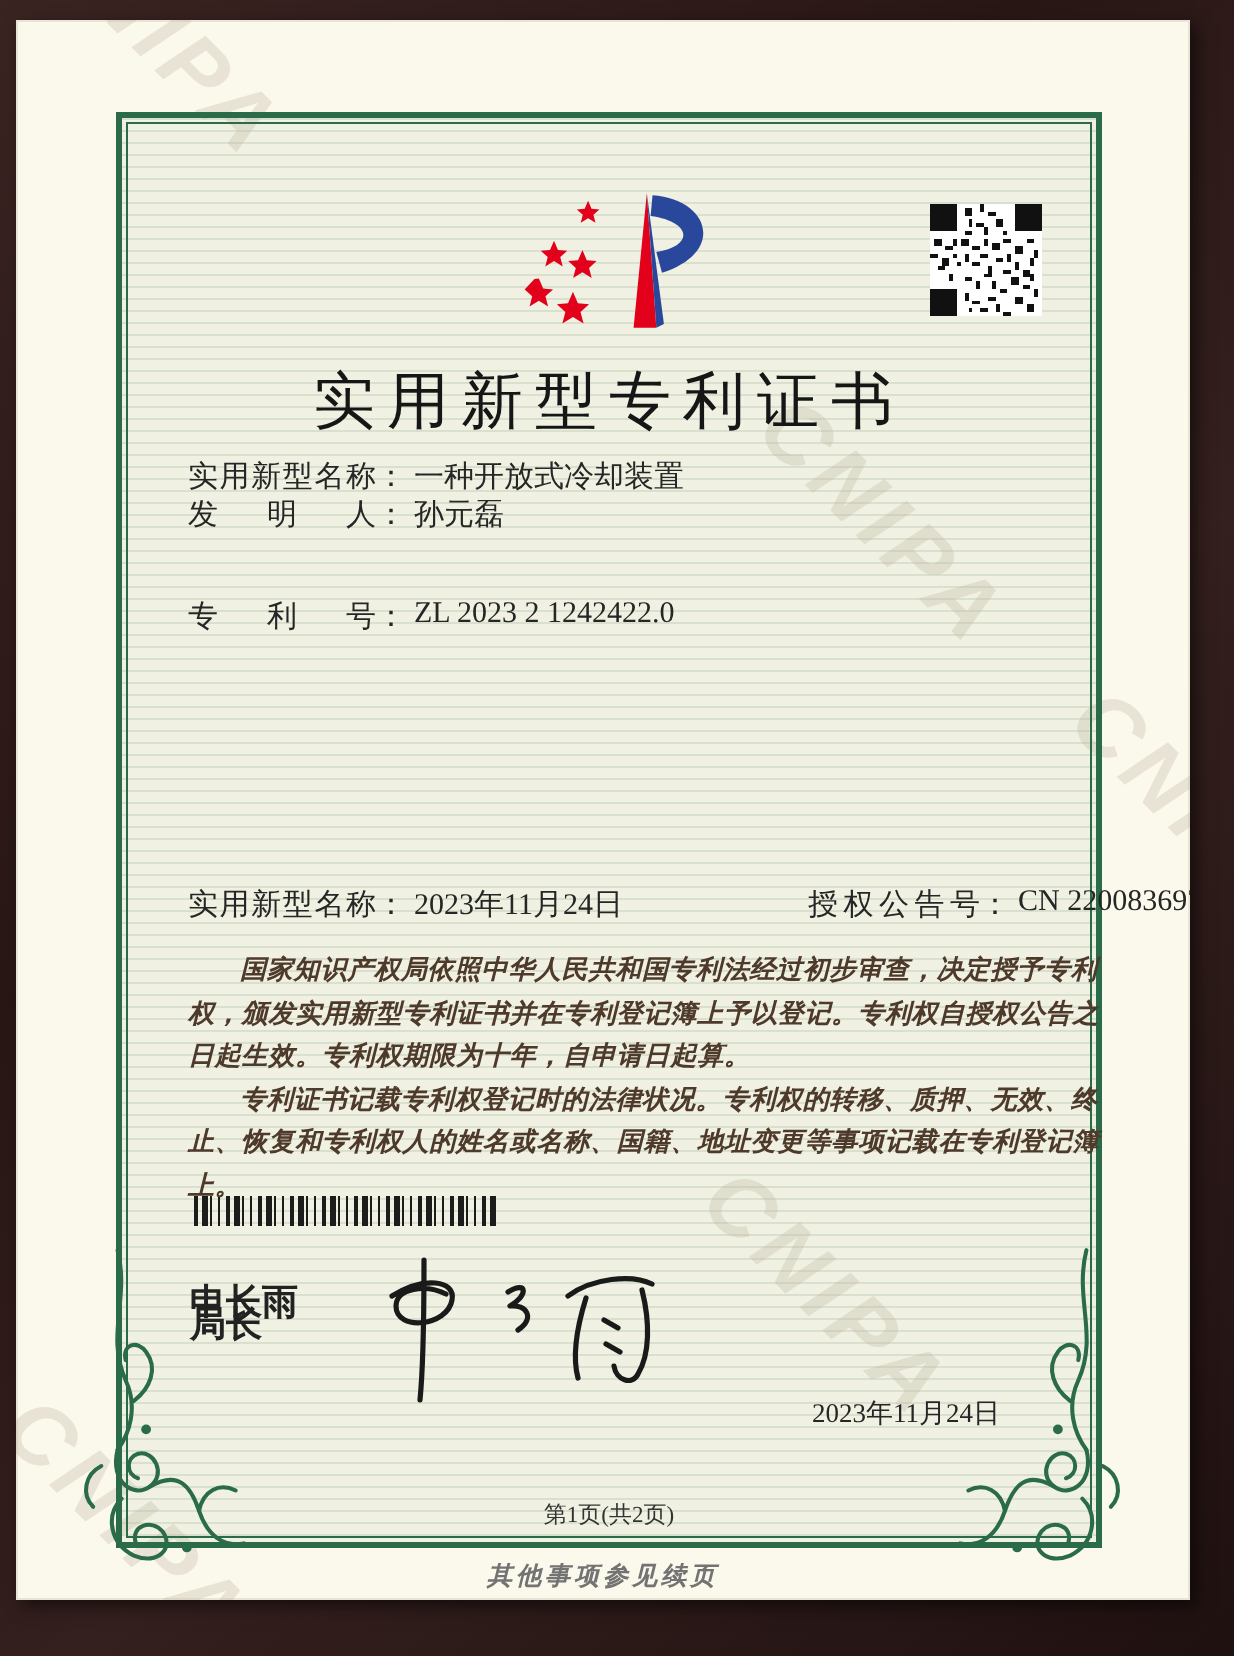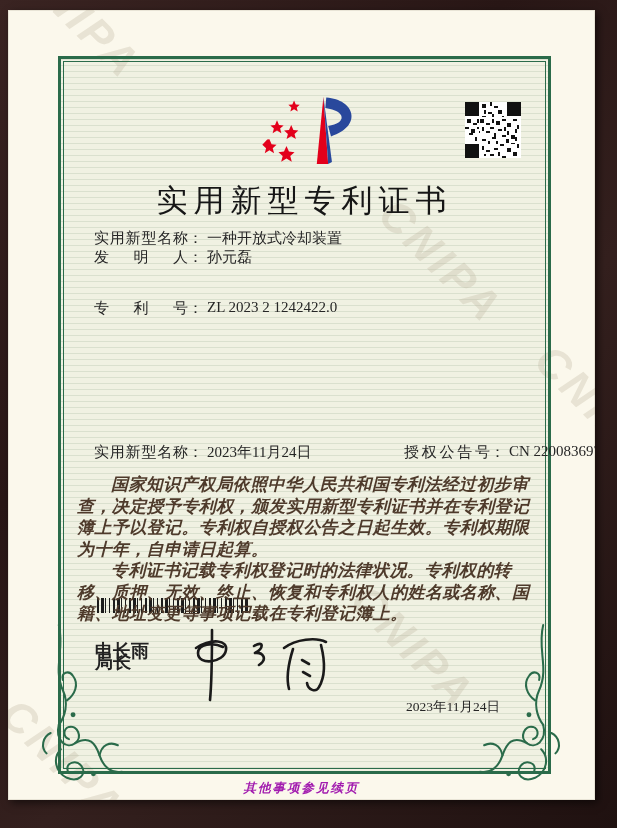--- a/index.html
+++ b/index.html
@@ -42,41 +42,41 @@
   }
   .fieldrow{position:absolute;left:86px;font-size:15px;color:#262626;white-space:nowrap;}
   .fieldrow .lbl{display:inline-block;width:94px;text-align:justify;text-align-last:justify;vertical-align:top;}
   .fieldrow .colon{display:inline-block;vertical-align:top;}
   .fieldrow .val{display:inline-block;margin-left:4px;vertical-align:top;}
   .fieldrow .val.wrap{white-space:normal;width:348px;line-height:20px;}
   .grant-no{position:absolute;left:310px;top:0;}
   .grant-no .lbl2{display:inline-block;width:86px;text-align:justify;text-align-last:justify;}
 
   .body-text{
-    position:absolute;left:69px;top:464px;width:464px;z-index:4;
-    font-size:17px;line-height:21.5px;letter-spacing:.4px;
+    position:absolute;left:86px;top:464px;width:464px;z-index:4;
+    font-size:13px;line-height:21.5px;letter-spacing:.4px;
     color:#4e3a2b;font-weight:bold;font-style:italic;
   }
   .body-text p{margin:0;text-indent:2em;}
 
   .barcode{
     position:absolute;left:89px;top:588px;width:152px;height:15px;
     background:repeating-linear-gradient(90deg,
       #1c1c1c 0 2px,transparent 2px 4px,
       #1c1c1c 4px 7px,transparent 7px 8px,
       #1c1c1c 8px 9px,transparent 9px 12px,
       #1c1c1c 12px 13px,transparent 13px 16px);
   }
   .signer{position:absolute;left:87px;font-family:"Liberation Sans",sans-serif;font-weight:bold;font-size:18px;color:#222;}
   .signature{position:absolute;left:160px;top:608px;width:170px;height:95px;}
   .issue-date{position:absolute;left:398px;top:688px;font-size:13.5px;color:#262626;}
   .page-indicator{position:absolute;left:50px;right:44px;top:740px;text-align:center;font-size:11.5px;color:#333;}
   .footer-note{
     position:absolute;left:0;right:0;top:770px;text-align:center;
-    font-size:12.5px;font-weight:bold;font-style:italic;color:#a21caf;letter-spacing:2px;
+    font-size:12.5px;font-weight:bold;font-style:italic;color:#737373;letter-spacing:2px;
   }
 </style>
 </head>
 <body>
 
 <div class="page">
 
   <div class="frame-bg"></div>
 
   <div class="watermark" style="left:-6px;top:-18px;">CNIPA</div>
@@ -202,20 +202,21 @@
         <path d="M86,28 C96,22 96,30 87,35 C95,34 100,41 91,47"></path>
         <path d="M116,30 C128,21 148,19 158,24"></path>
         <path d="M125,31 C120,47 118,60 121,71"></path>
         <path d="M153,27 C157,43 157,59 151,69 C148,75 140,72 139,65"></path>
         <path d="M134,42 l7,4"></path>
         <path d="M135,54 l7,4"></path>
       </g>
     </svg>
 
     <div class="issue-date">2023年11月24日</div>
+    <div class="page-indicator">第1页(共2页)</div>
   </div>
 
   <svg class="flourish" style="left:6px;top:612px;width:112px;height:165px;" viewBox="0 0 110 160">
     <g stroke="#2a6b4a" fill="none" stroke-width="2" stroke-linecap="round">
       <path d="M44,2 C50,26 38,44 48,66 C54,79 50,92 44,100"></path>
       <path d="M44,100 C40,116 52,124 60,118 C68,112 62,100 54,102 C48,104 48,112 54,114"></path>
       <path d="M60,118 C74,110 80,118 84,130 C88,142 96,148 106,146"></path>
       <path d="M52,76 C60,70 64,60 58,52 C54,46 46,48 48,56"></path>
       <path d="M46,124 C38,132 40,146 52,152 C64,157 72,148 66,140 C61,134 50,137 53,146"></path>
       <path d="M84,130 C86,120 94,116 102,120"></path>

